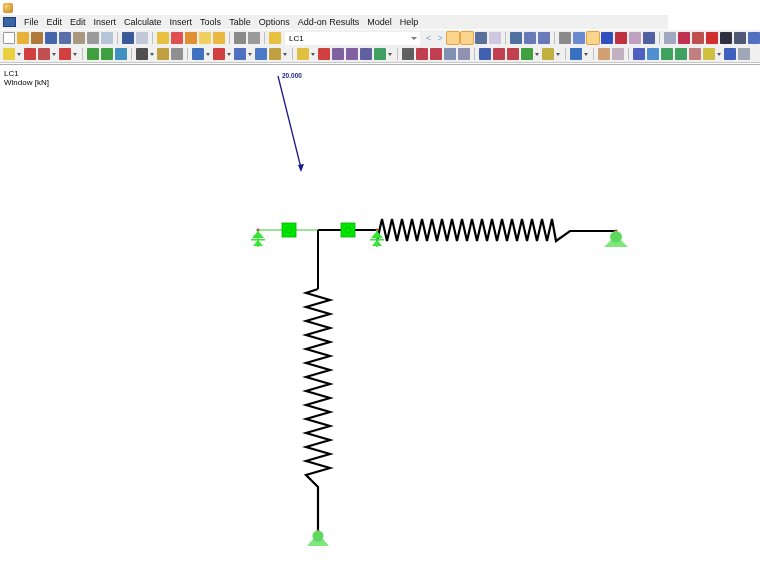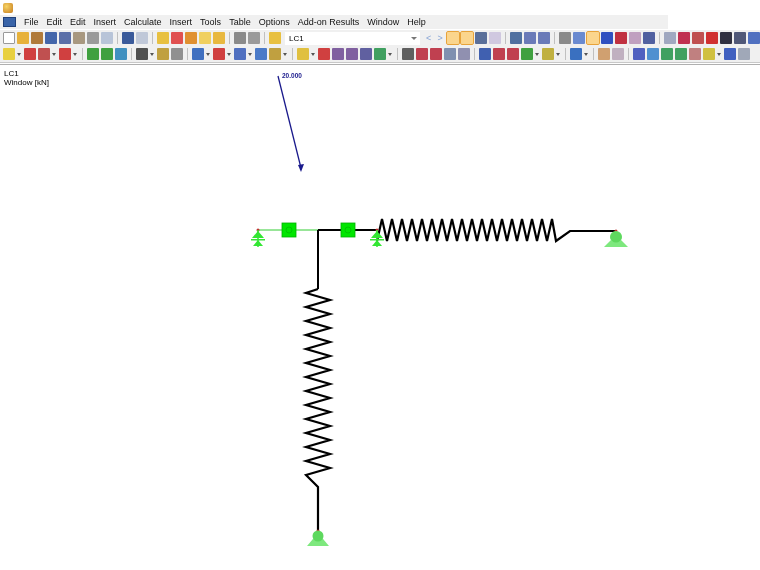--- a/index.html
+++ b/index.html
@@ -39,21 +39,21 @@
   <span class="menu-item">File</span>
   <span class="menu-item">Edit</span>
   <span class="menu-item">Edit</span>
   <span class="menu-item">Insert</span>
   <span class="menu-item">Calculate</span>
   <span class="menu-item">Insert</span>
   <span class="menu-item">Tools</span>
   <span class="menu-item">Table</span>
   <span class="menu-item">Options</span>
   <span class="menu-item">Add-on Results</span>
-  <span class="menu-item">Window</span>
+  <span class="menu-item">Model</span>
   <span class="menu-item">Help</span>
 </div>
 
 <div class="toolbar row1">
   <span class="tb-btn" style="background:#fff;border:1px solid #999;"></span>
   <span class="tb-btn" style="background:#e7b13a;"></span>
   <span class="tb-btn" style="background:#b07a3a;"></span>
   <span class="tb-btn" style="background:#4466aa;"></span>
   <span class="tb-btn" style="background:#5a6fa8;"></span>
   <span class="tb-btn" style="background:#a89880;"></span>

